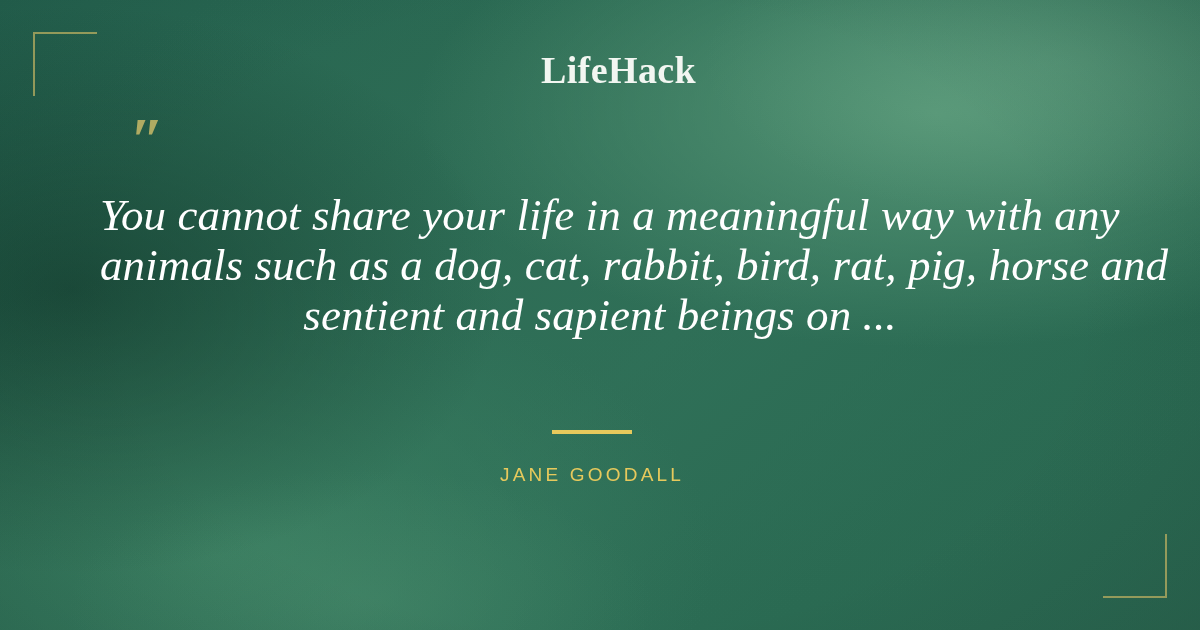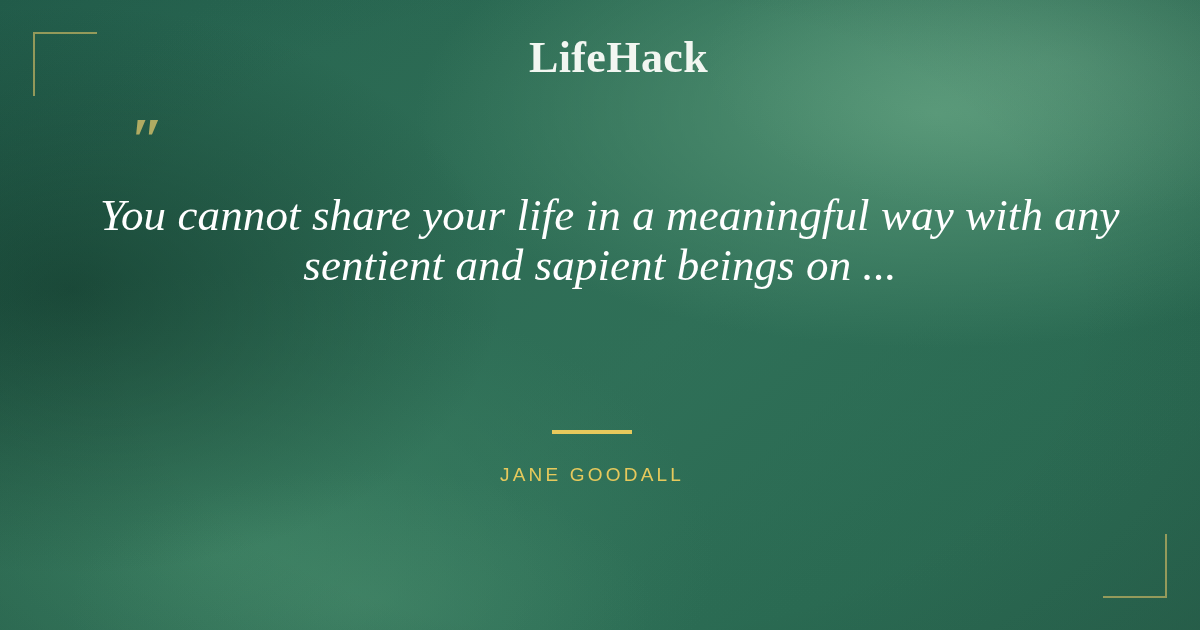--- a/index.html
+++ b/index.html
@@ -64,26 +64,26 @@
     bottom: 32px;
     right: 33px;
     border-bottom: 2px solid #a8a55e;
     border-right: 2px solid #a8a55e;
     opacity: 0.85;
   }
 
   
   .brand {
     position: absolute;
-    top: 32px;
+    top: 48px;
     left: 0;
     right: 0;
     text-align: center;
     font-family: "Liberation Serif", "DejaVu Serif", serif;
-    font-size: 44px;
+    font-size: 38px;
     font-weight: 700;
     letter-spacing: 0.4px;
     color: #f2f6f1;
     padding-left: 37px;
   }
 
   
   .quote-wrap {
     position: absolute;
     top: 118px;
@@ -149,20 +149,21 @@
 
   <div class="corner corner-tl"></div>
   <div class="corner corner-br"></div>
 
   <div class="brand">LifeHack</div>
 
   <div class="quote-wrap">
     <div class="quote-mark">″</div>
     <div class="quote-text">
       <span class="quote-line">You cannot share your life in a meaningful way with any</span>
+      <span class="quote-line">animals such as a dog, cat, rabbit, bird, rat, pig, horse and</span>
       <span class="quote-line">sentient and sapient beings on ...</span>
     </div>
   </div>
 
   <div class="attrib">
     <div class="attrib-rule"></div>
     <div class="attrib-name">JANE GOODALL</div>
   </div>
 
 </div>

